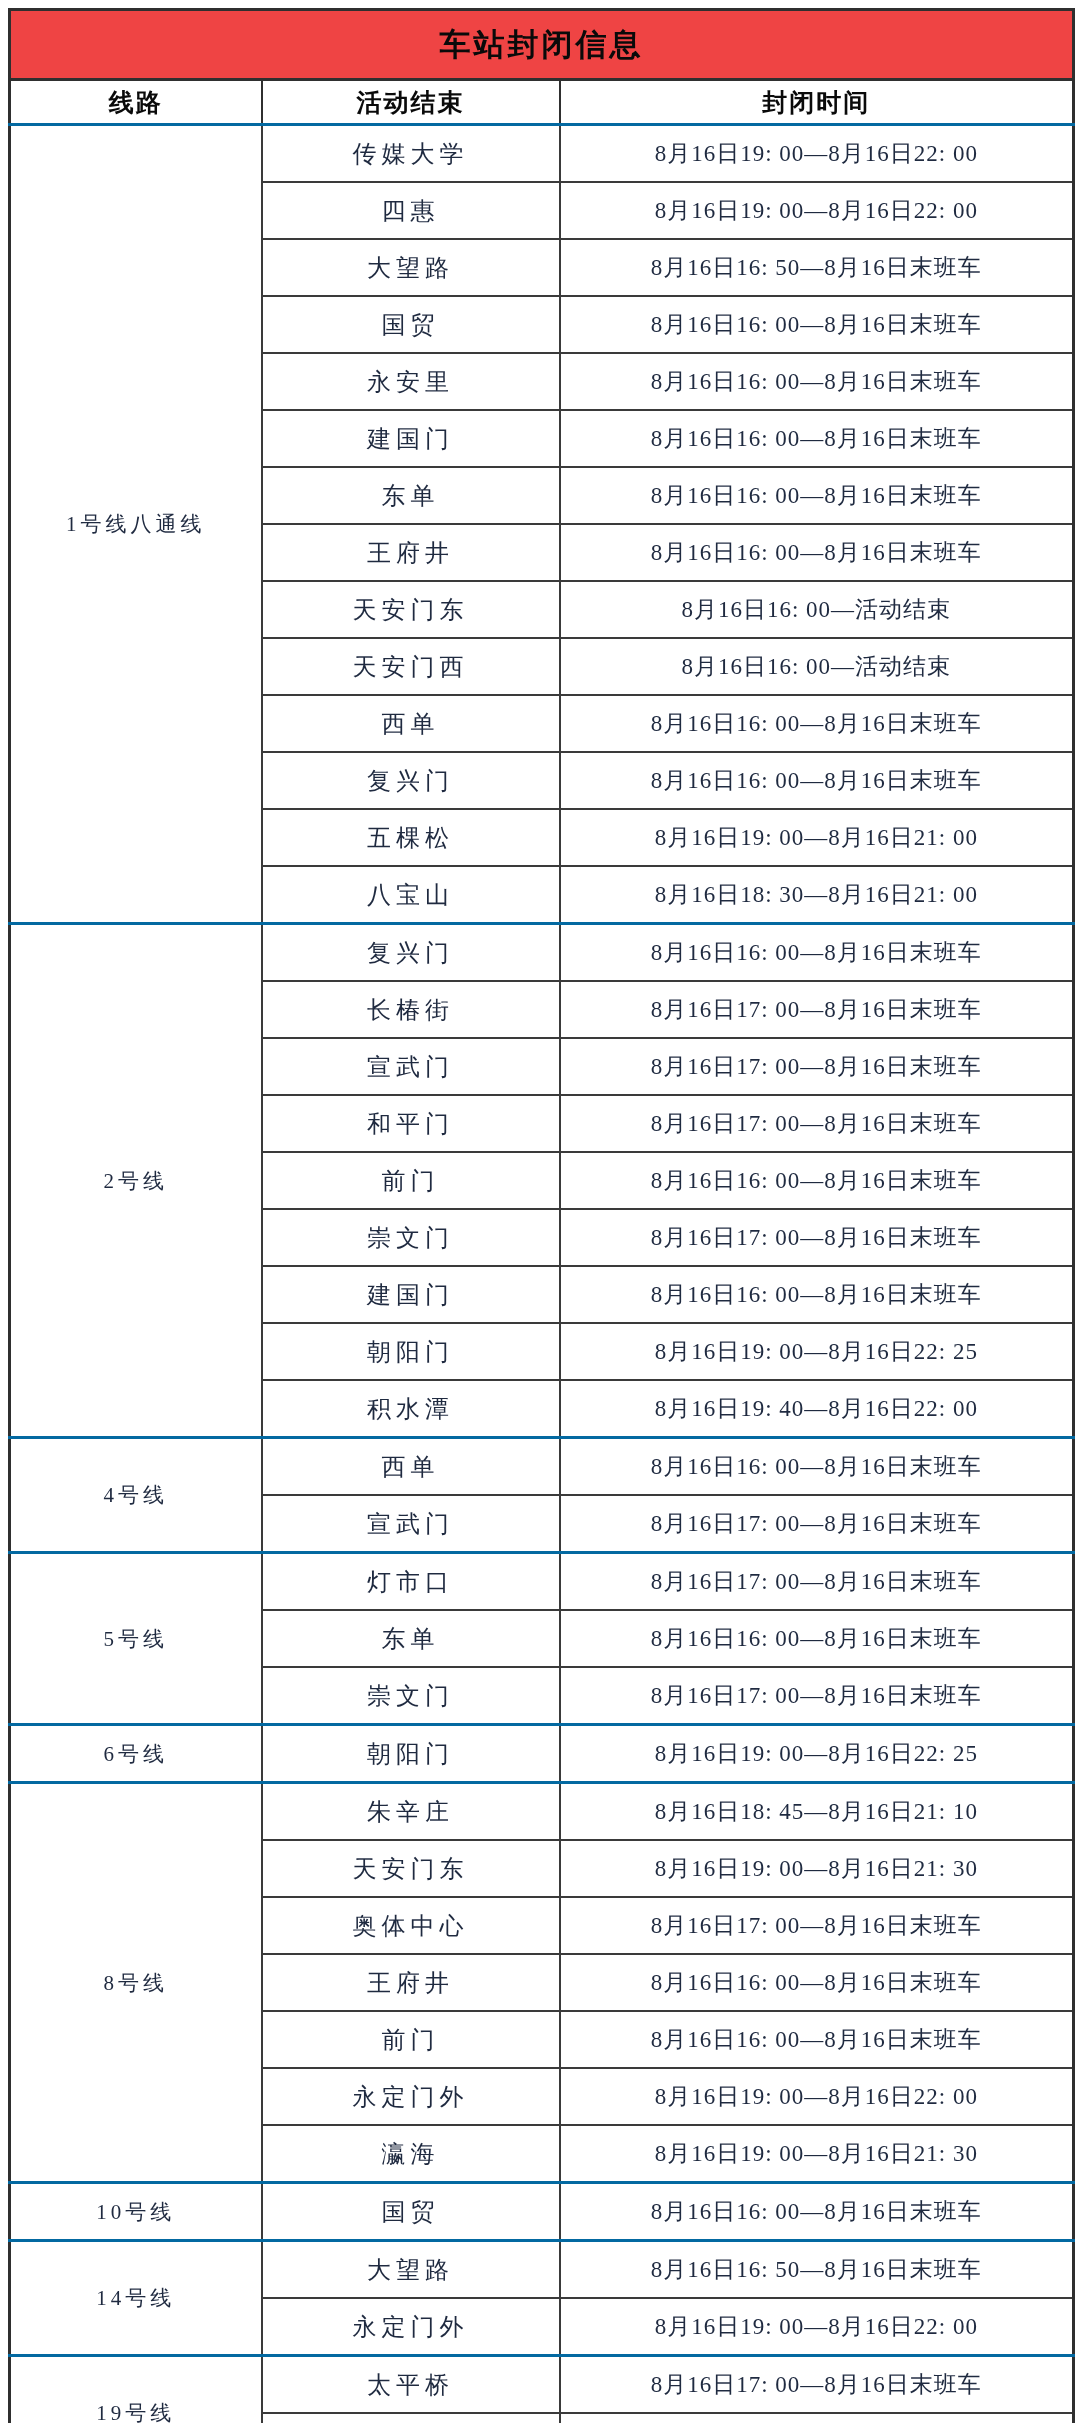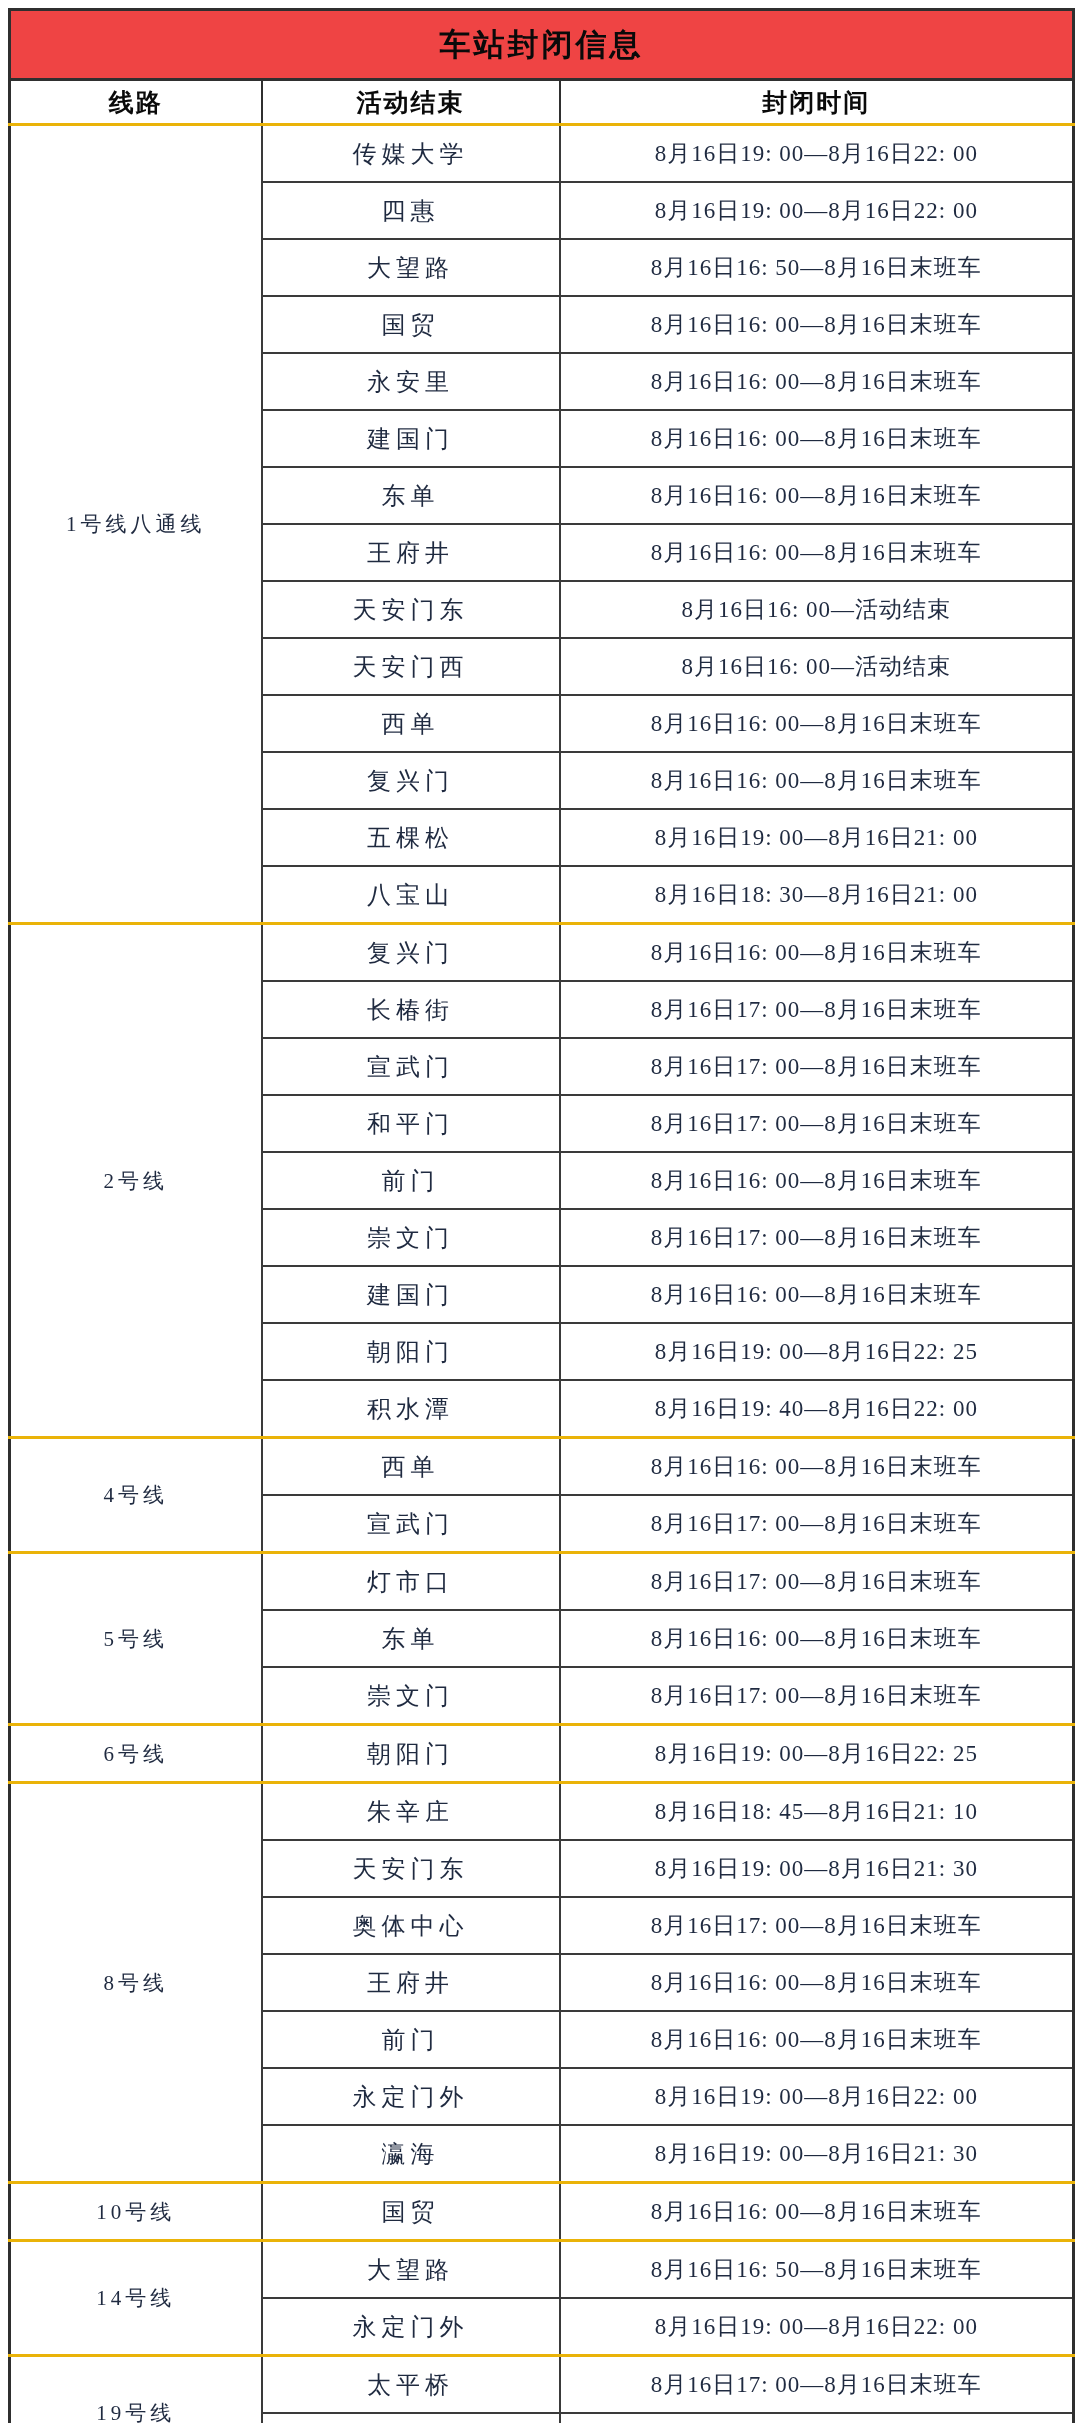--- a/index.html
+++ b/index.html
@@ -66,21 +66,21 @@
   }
   td.station-cell {
     letter-spacing: 5px;
     font-size: 24px;
   }
   td.time-cell {
     letter-spacing: 1px;
     margin-top: 8px;
   }
   tr.group-start td {
-    border-top: 3px solid #eab308;
+    border-top: 3px solid #0369a1;
   }
 </style>
 </head>
 <body>
 
 <div class="page">
   <table class="closure-table">
     <colgroup>
       <col class="c-line">
       <col class="c-station">

